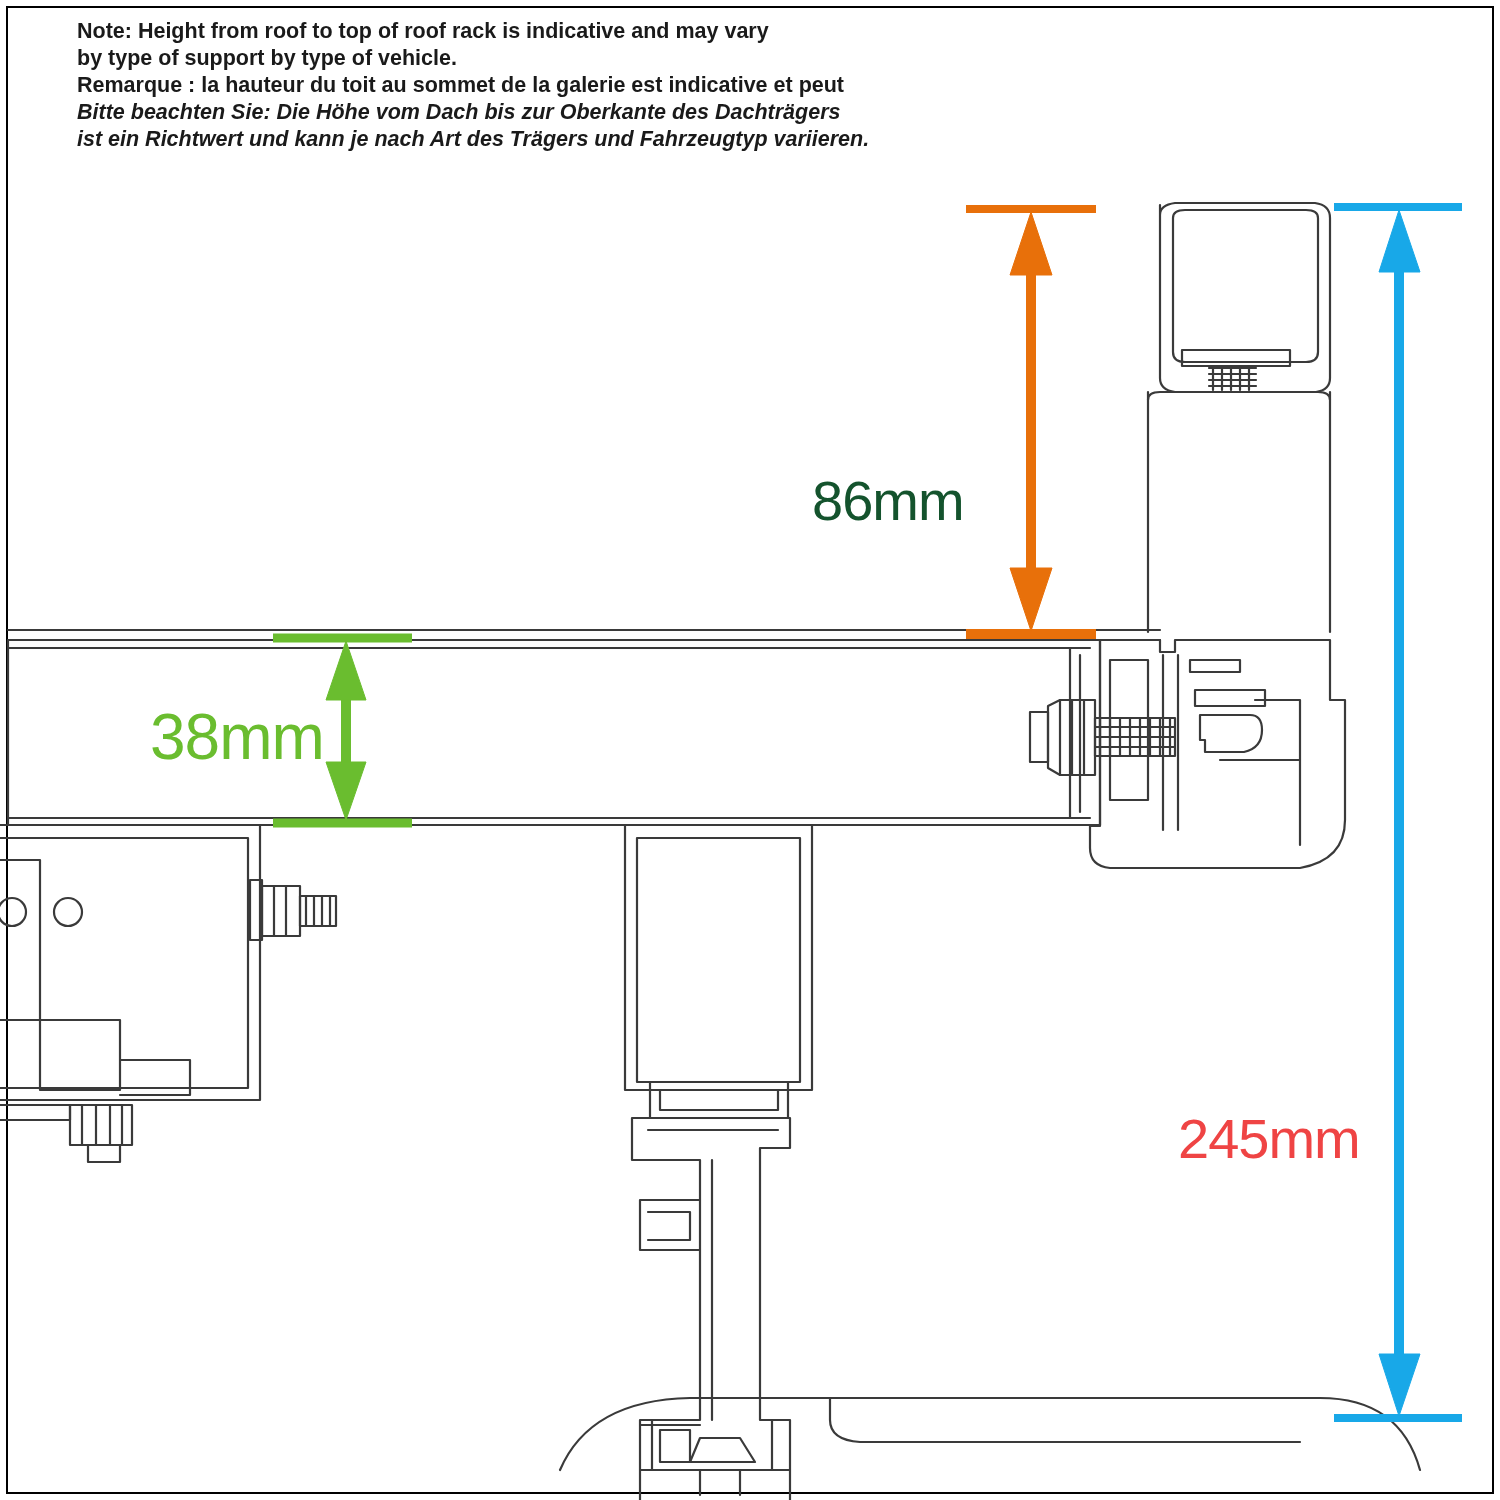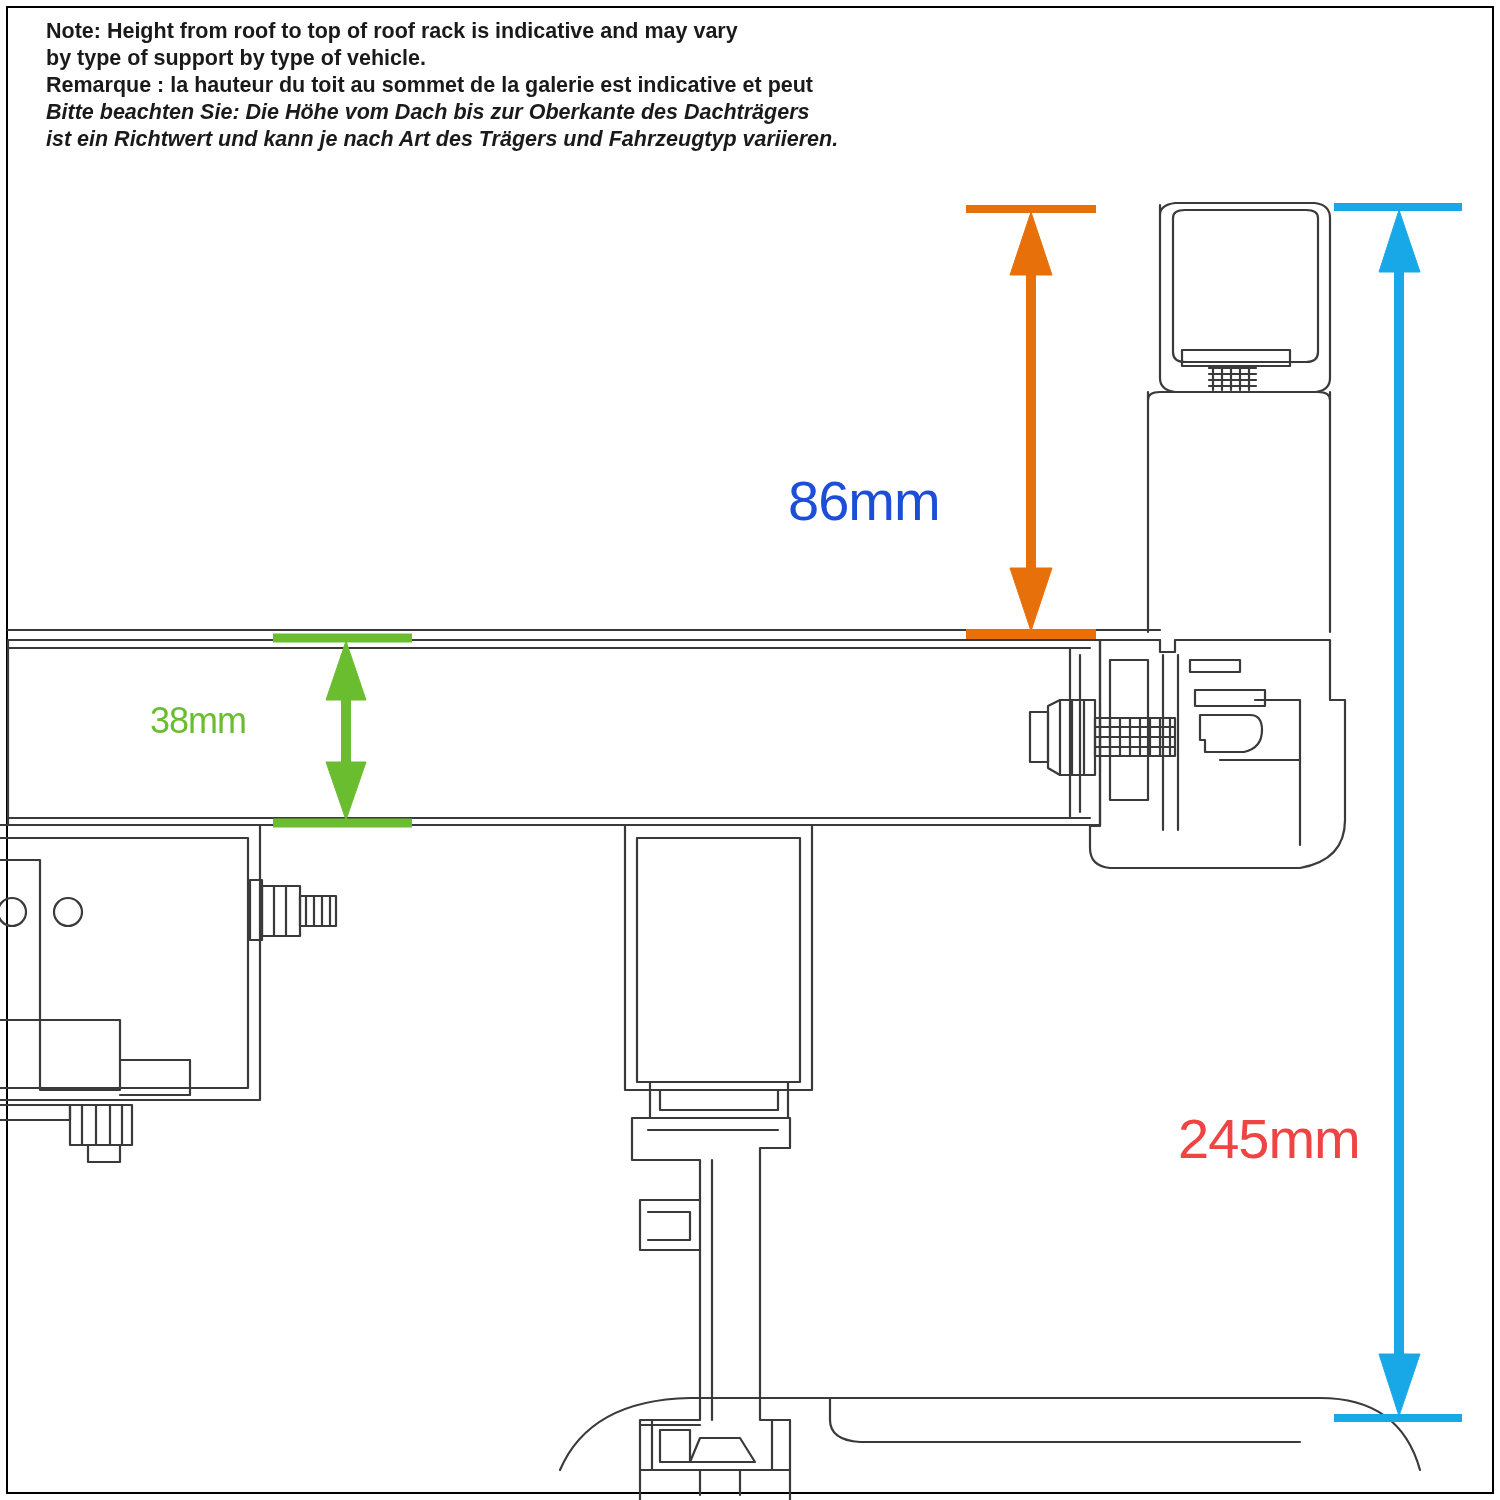--- a/index.html
+++ b/index.html
@@ -29,48 +29,49 @@
     left: 46px;
     top: 18px;
     width: 960px;
     font-size: 21.5px;
     line-height: 27px;
     color: #1a1a1a;
   }
   .note-line {
     white-space: pre;
     font-weight: bold;
+    margin-left: 31px;
   }
   .note-line.italic {
     font-style: italic;
   }
   svg.art {
     position: absolute;
     left: 0;
     top: 0;
     width: 1500px;
     height: 1500px;
   }
   .dimlabel {
     position: absolute;
     font-weight: normal;
     letter-spacing: -1px;
     white-space: nowrap;
   }
   #label-86 {
-    left: 788px;
+    left: 812px;
     top: 468px;
     font-size: 56px;
-    color: #1d4ed8;
+    color: #14532d;
     text-align: center;
   }
   #label-38 {
     left: 150px;
     top: 700px;
-    font-size: 36px;
+    font-size: 64px;
     color: #6abd2f;
     text-align: right;
   }
   #label-245 {
     left: 1178px;
     top: 1106px;
     font-size: 56px;
     color: #ef4444;
   }
 </style>

